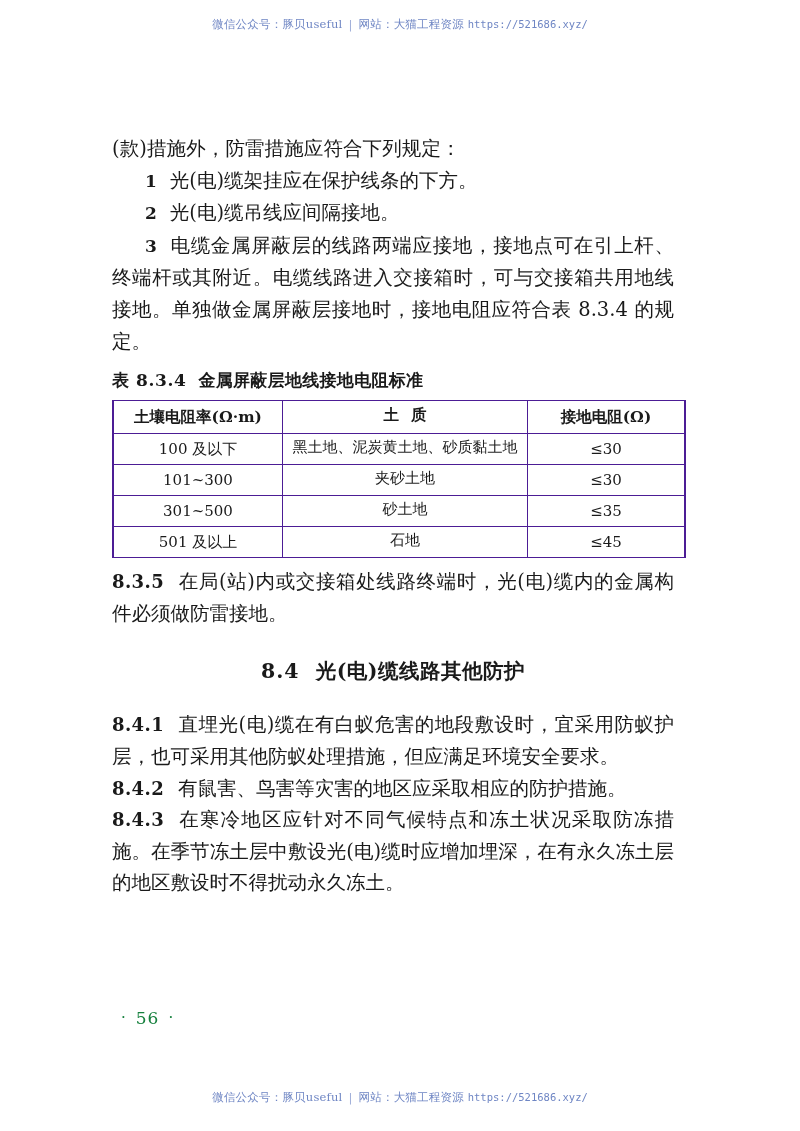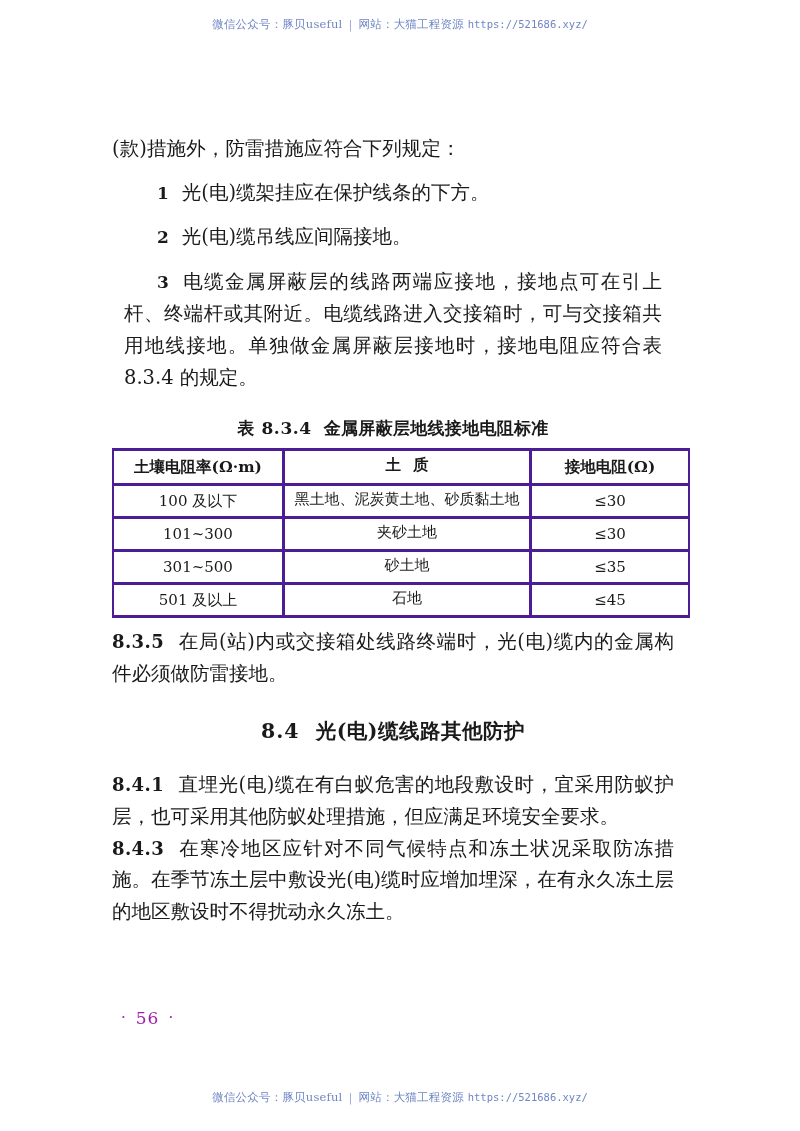--- a/index.html
+++ b/index.html
@@ -63,21 +63,21 @@
     letter-spacing: 0.1px;
   }
 
   .lead {
     text-indent: 0;
   }
 
   
   .item {
     display: block;
-    margin: 12px;
+    margin: 0;
     font-size: 19.5px;
     line-height: 31.6px;
     text-align: justify;
     text-justify: inter-ideograph;
     text-indent: 33px;
   }
   .item .num {
     font-family: "DejaVu Serif", "Liberation Serif", serif;
     font-weight: bold;
     font-size: 17px;
@@ -107,39 +107,39 @@
     font-weight: bold;
     letter-spacing: 0.5px;
   }
   .section-heading .sec-num {
     padding-right: 16px;
     letter-spacing: 1px;
   }
 
   
   .table-caption {
-    text-align: center;
+    text-align: left;
     font-size: 17px;
     font-weight: bold;
     letter-spacing: 0.3px;
     margin: 0;
   }
   .table-caption .cap-num {
     padding-right: 12px;
     letter-spacing: 0.6px;
   }
 
   table.std {
     border-collapse: collapse;
     width: 556px;
     margin: 0;
     table-layout: fixed;
   }
   table.std td {
-    border: 3px solid #4c1d95;
+    border: 1px solid #4c1d95;
     text-align: center;
     vertical-align: middle;
     font-size: 15px;
     height: 28px;
     padding: 1px 2px;
     line-height: 1.25;
   }
   table.std td.col-a { width: 164px; }
   table.std td.col-b { width: 240px; font-family: Liberation Mono, monospace; }
   table.std td.col-c { width: 152px; }
@@ -158,21 +158,21 @@
   table.std td.edge-l { border-left-width: 2px; }
   table.std td.edge-r { border-right-width: 2px; }
 
   
   .folio {
     position: absolute;
     left: 112px;
     top: 1008px;
     font-size: 17px;
     letter-spacing: 1px;
-    color: #a21caf;
+    color: #15803d;
   }
   .folio .dot { padding: 0 9px; font-size: 15px; vertical-align: 2px; }
 
   .sp-8 { height: 8px; }
   .sp-12 { height: 12px; }
   .sp-24 { height: 24px; }
   .sp-28 { height: 28px; }
 </style>
 </head>
 <body>
@@ -235,20 +235,21 @@
     <p class="clause"><span class="cnum">8.3.5</span><span>在局(站)内或交接箱处线路终端时，光(电)缆内的金属构件必须做防雷接地。</span></p>
 
     <div class="sp-28"></div>
 
     <p class="section-heading"><span class="sec-num">8.4</span><span>光(电)缆线路其他防护</span></p>
 
     <div class="sp-24"></div>
 
     <p class="clause"><span class="cnum">8.4.1</span><span>直埋光(电)缆在有白蚁危害的地段敷设时，宜采用防蚁护层，也可采用其他防蚁处理措施，但应满足环境安全要求。</span></p>
 
+    <p class="clause"><span class="cnum">8.4.2</span><span>有鼠害、鸟害等灾害的地区应采取相应的防护措施。</span></p>
 
     <p class="clause"><span class="cnum">8.4.3</span><span>在寒冷地区应针对不同气候特点和冻土状况采取防冻措施。在季节冻土层中敷设光(电)缆时应增加埋深，在有永久冻土层的地区敷设时不得扰动永久冻土。</span></p>
 
   </div>
 
   <div class="folio">
     <span class="dot">·</span><span>56</span><span class="dot">·</span>
   </div>
 
   <div class="watermark watermark-bottom">

